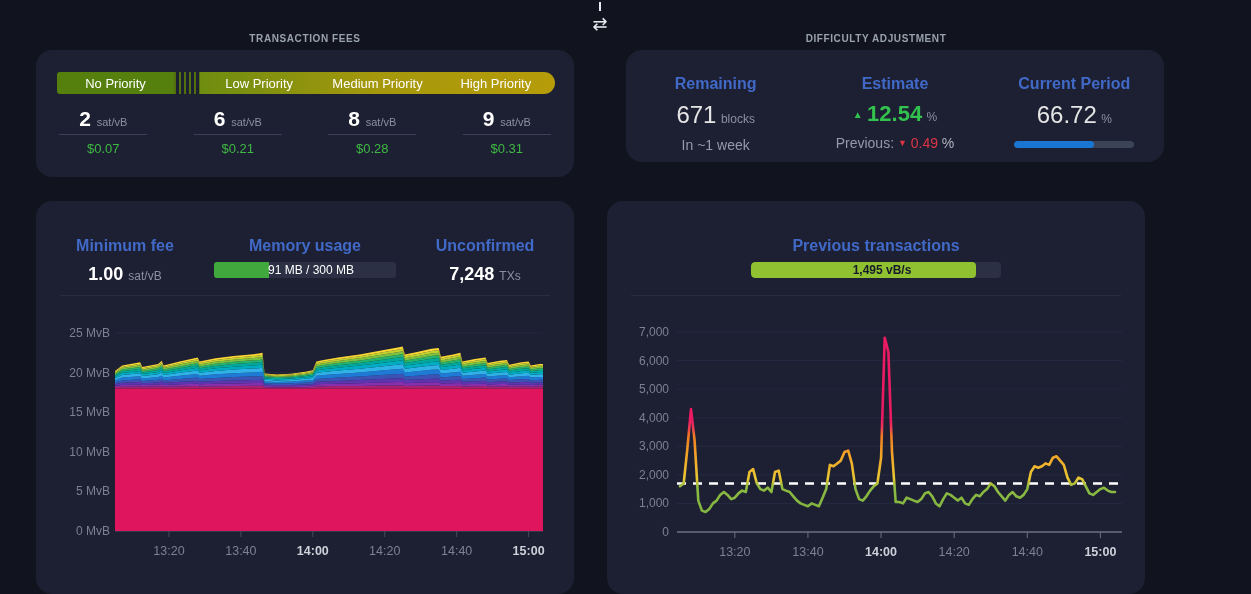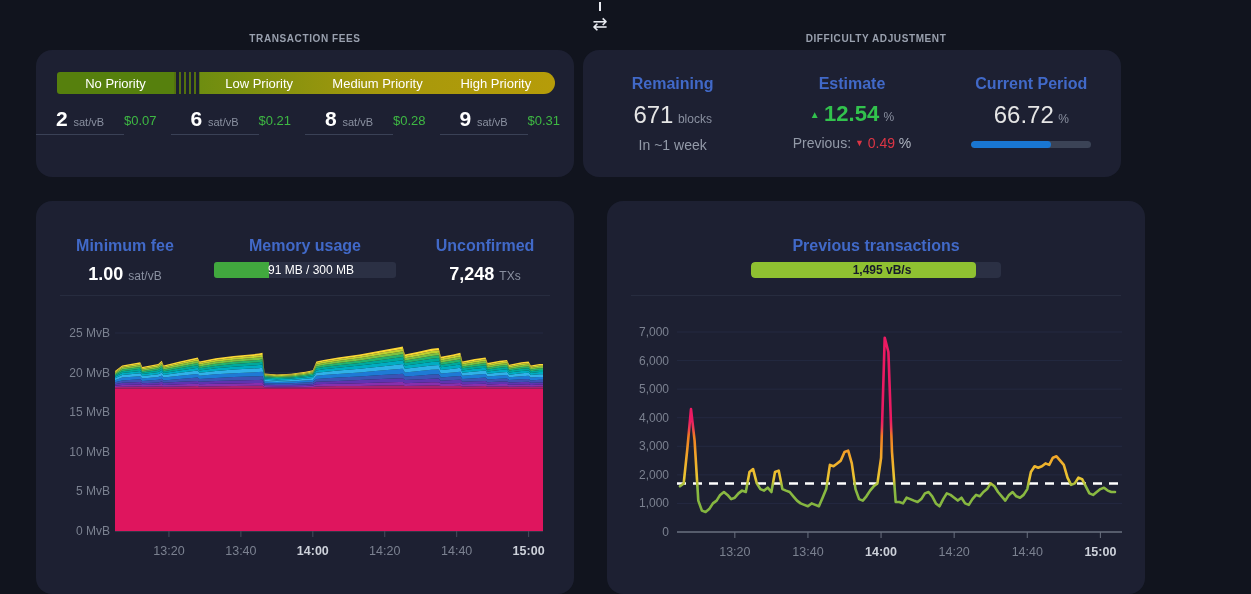--- a/index.html
+++ b/index.html
@@ -7,39 +7,39 @@
     width:1251px;height:594px;position:relative;overflow:hidden;
     background:#11141e;color:#fff;
     font-family:"Liberation Sans",sans-serif;
   }
   .section-title{
     position:absolute;top:33px;transform:translateX(-50%);
     font-size:10px;font-weight:bold;letter-spacing:.6px;color:#99a0ae;
   }
   .card{position:absolute;background:#1d2032;border-radius:16px}
   #fees-card{left:36px;top:50px;width:538px;height:127px}
-  #diff-card{left:583px;top:50px;width:538px;height:127px}
+  #diff-card{left:626px;top:50px;width:538px;height:112px}
   #mempool-card{left:36px;top:201px;width:538px;height:393px}
   #incoming-card{left:607px;top:201px;width:538px;height:393px}
 
   
   .swap{position:absolute;left:586px;top:1px;width:28px;height:42px;text-align:center;cursor:pointer}
   .swap-tick{width:2px;height:9px;background:#e8eaf0;margin:1px auto 0}
   .swap-glyph{font-size:18px;color:#e8eaf0;line-height:26px;display:block}
 
   
   .priority-bar{position:absolute;left:21px;top:22px;right:19px;height:22px;display:flex}
   .no-prio{width:117px;background:#56800d;border-radius:3px 0 0 3px;
     display:flex;align-items:center;justify-content:center;font-size:13px;color:#fff}
   .prio-stripes{width:26px;background:repeating-linear-gradient(90deg,#53700f 0 2px,#1d2032 2px 5px)}
   .prio-gradient{flex:1;background:linear-gradient(90deg,#6e8d10,#a5980c,#b69c09);
     border-radius:0 11px 11px 0;display:flex;align-items:center}
   .prio-gradient span{flex:1;text-align:center;font-size:13px;color:#fff}
   .fee-row{position:absolute;left:0;right:0;top:57px;display:flex}
-  .fee-item{flex:1;display:flex;align-items:flex-start}
+  .fee-item{flex:1;display:flex;flex-direction:column;align-items:center}
   .fee-rate{font-size:21px;font-weight:bold;color:#fff;padding:0 8px 3px;min-width:72px;
     text-align:center;border-bottom:1px solid #3a4156}
   .fee-rate .unit{font-size:11px;color:#8a90a0;font-weight:normal}
   .fee-price{margin-top:6px;font-size:13px;color:#3eb843}
 
   
   .diff-cols{display:flex;height:100%}
   .diff-col{flex:1;text-align:center;padding-top:25px}
   .col-header{font-size:16px;font-weight:600;color:#4169c8}
   .big-val{font-size:24px;font-weight:normal;color:#e5e5e5}

